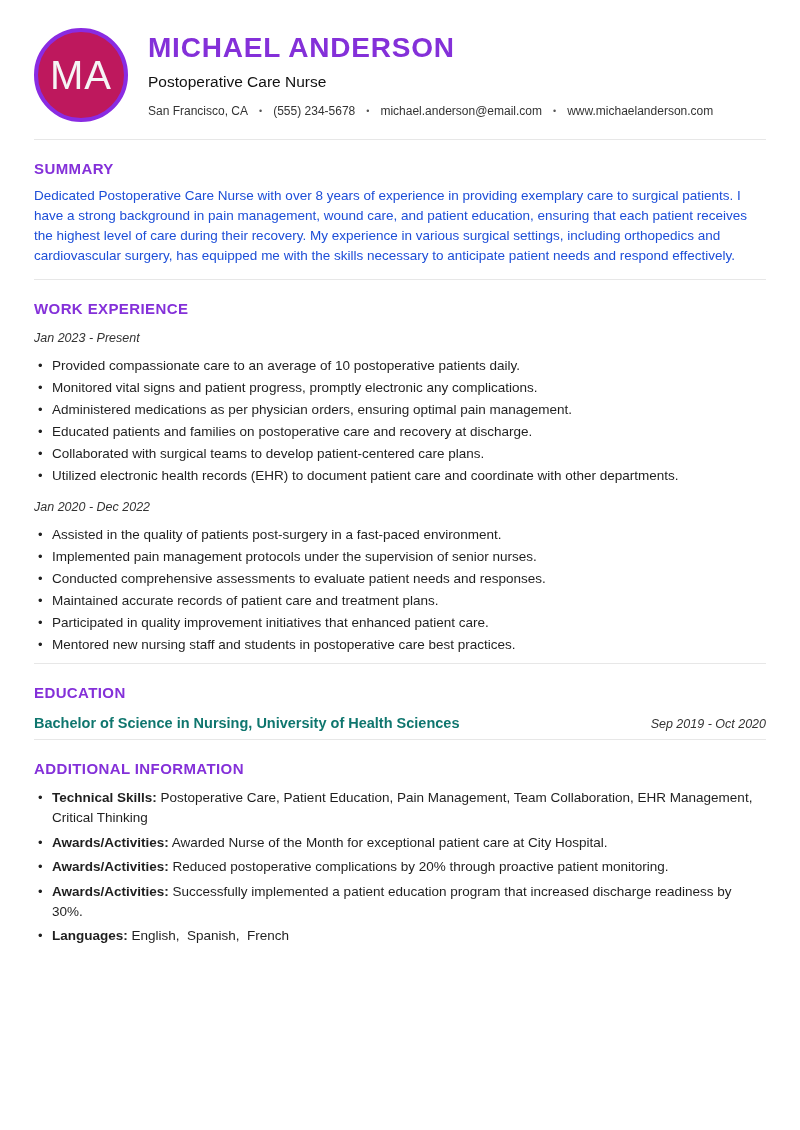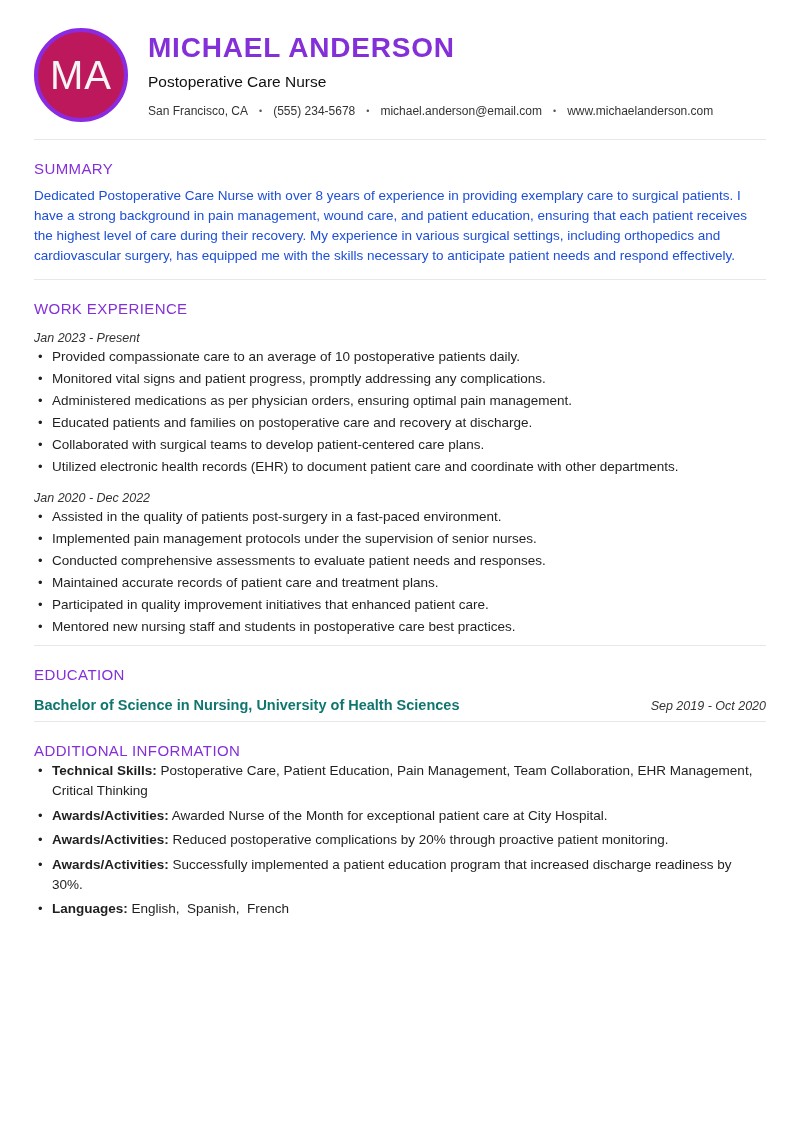--- a/index.html
+++ b/index.html
@@ -29,40 +29,40 @@
   .job-title-top { font-size: 15.5px; font-weight: 500; color: #111; margin-top: 9px; }
   .contact-row { display: flex; align-items: center; margin-top: 13px; font-size: 12px; color: #333; }
   .contact-sep { font-size: 9px; color: #555; margin: 0 11px; }
 
   hr.rule { border: none; border-top: 1px solid #e7e7e7; }
   .rule-header { margin-top: 17px; }
   .rule-mid { margin-top: 13px; }
 
   
   .section-heading {
-    color: #8430d9; font-size: 15px; font-weight: 400; letter-spacing: 0.4px;
+    color: #8430d9; font-size: 15px; font-weight: 700; letter-spacing: 0.4px;
     margin-top: 20px;
   }
   .summary-text {
     margin-top: 9px; font-size: 13.5px; line-height: 20px; color: #1d4ed8;
     max-width: 732px;
   }
 
   .job-header, .edu-header {
     display: flex; justify-content: space-between; align-items: baseline;
     margin-top: 14px;
   }
   .job-name { font-size: 14.5px; font-weight: 700; color: #111; }
   .job-company { margin-left: 9px; }
   .job-dates, .edu-dates {
     font-size: 12.5px; font-style: italic; color: #333; white-space: nowrap;
   }
   .edu-degree { font-size: 14.5px; font-weight: 700; color: #0f766e; }
 
-  ul.bullets { list-style: none; margin-top: 2px; }
+  ul.bullets { list-style: none; margin-top: 11px; }
   ul.bullets li {
     position: relative; padding-left: 18px;
     font-size: 13.5px; line-height: 20px; color: #1f1f1f;
     margin-bottom: 2px;
   }
   ul.bullets li::before {
     content: "•"; position: absolute; left: 4px; top: 0;
     color: #1f1f1f; font-size: 13px;
   }
   ul.extra li { margin-bottom: 4.5px; white-space: pre-wrap; }
@@ -102,21 +102,21 @@
   <hr class="rule rule-mid">
 
   <div class="section-heading">WORK EXPERIENCE</div>
 
   <div>
     <div class="job-header">
       <span class="job-dates">Jan 2023 - Present</span>
     </div>
     <ul class="bullets">
       <li>Provided compassionate care to an average of 10 postoperative patients daily.</li>
-      <li>Monitored vital signs and patient progress, promptly addressing any complications.</li>
+      <li>Monitored vital signs and patient progress, promptly electronic any complications.</li>
       <li>Administered medications as per physician orders, ensuring optimal pain management.</li>
       <li>Educated patients and families on postoperative care and recovery at discharge.</li>
       <li>Collaborated with surgical teams to develop patient-centered care plans.</li>
       <li>Utilized electronic health records (EHR) to document patient care and coordinate with other departments.</li>
     </ul>
   </div>
 
   <div class="job-block-2">
     <div class="job-header">
       <span class="job-dates">Jan 2020 - Dec 2022</span>

